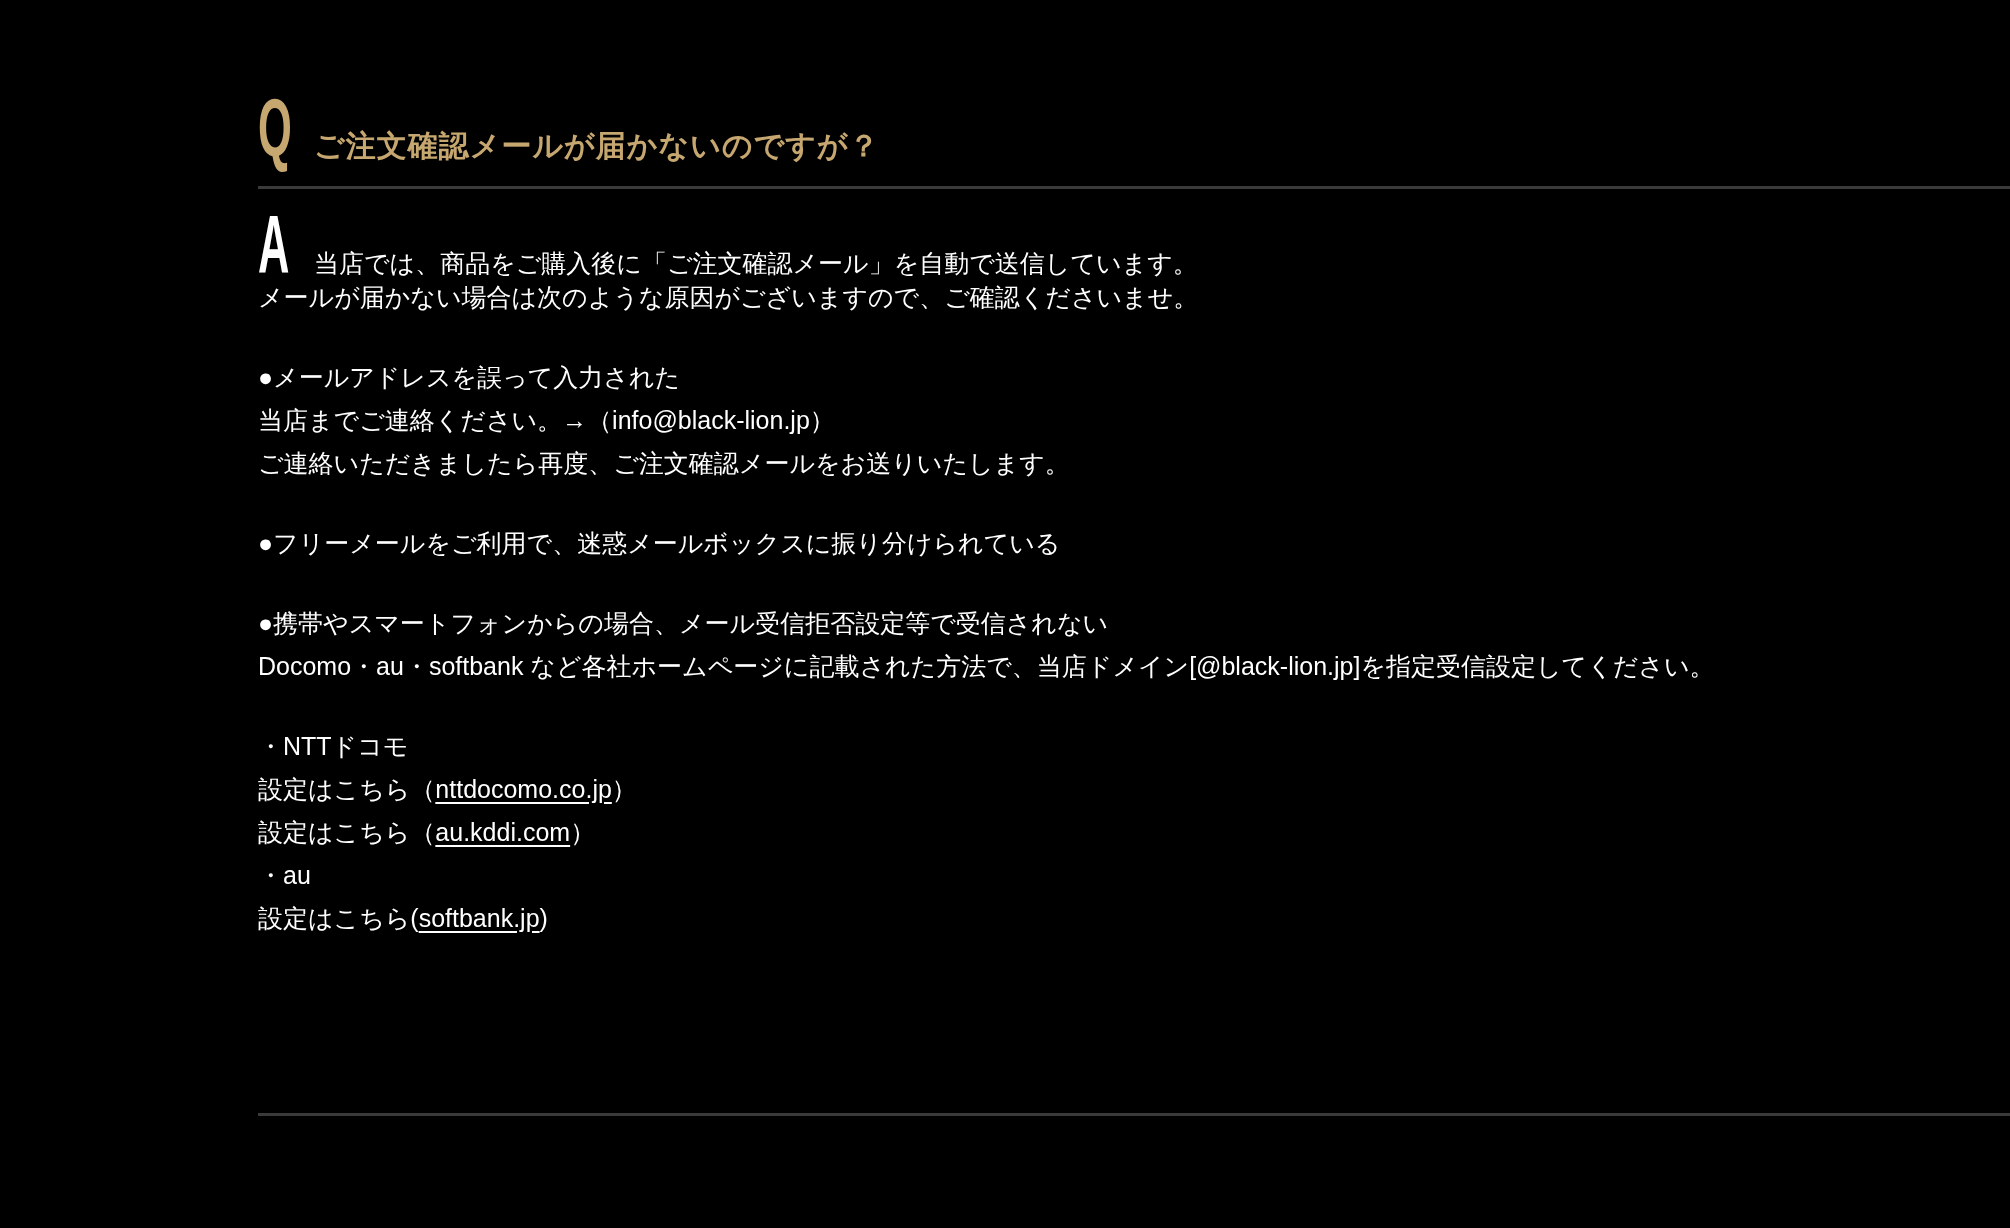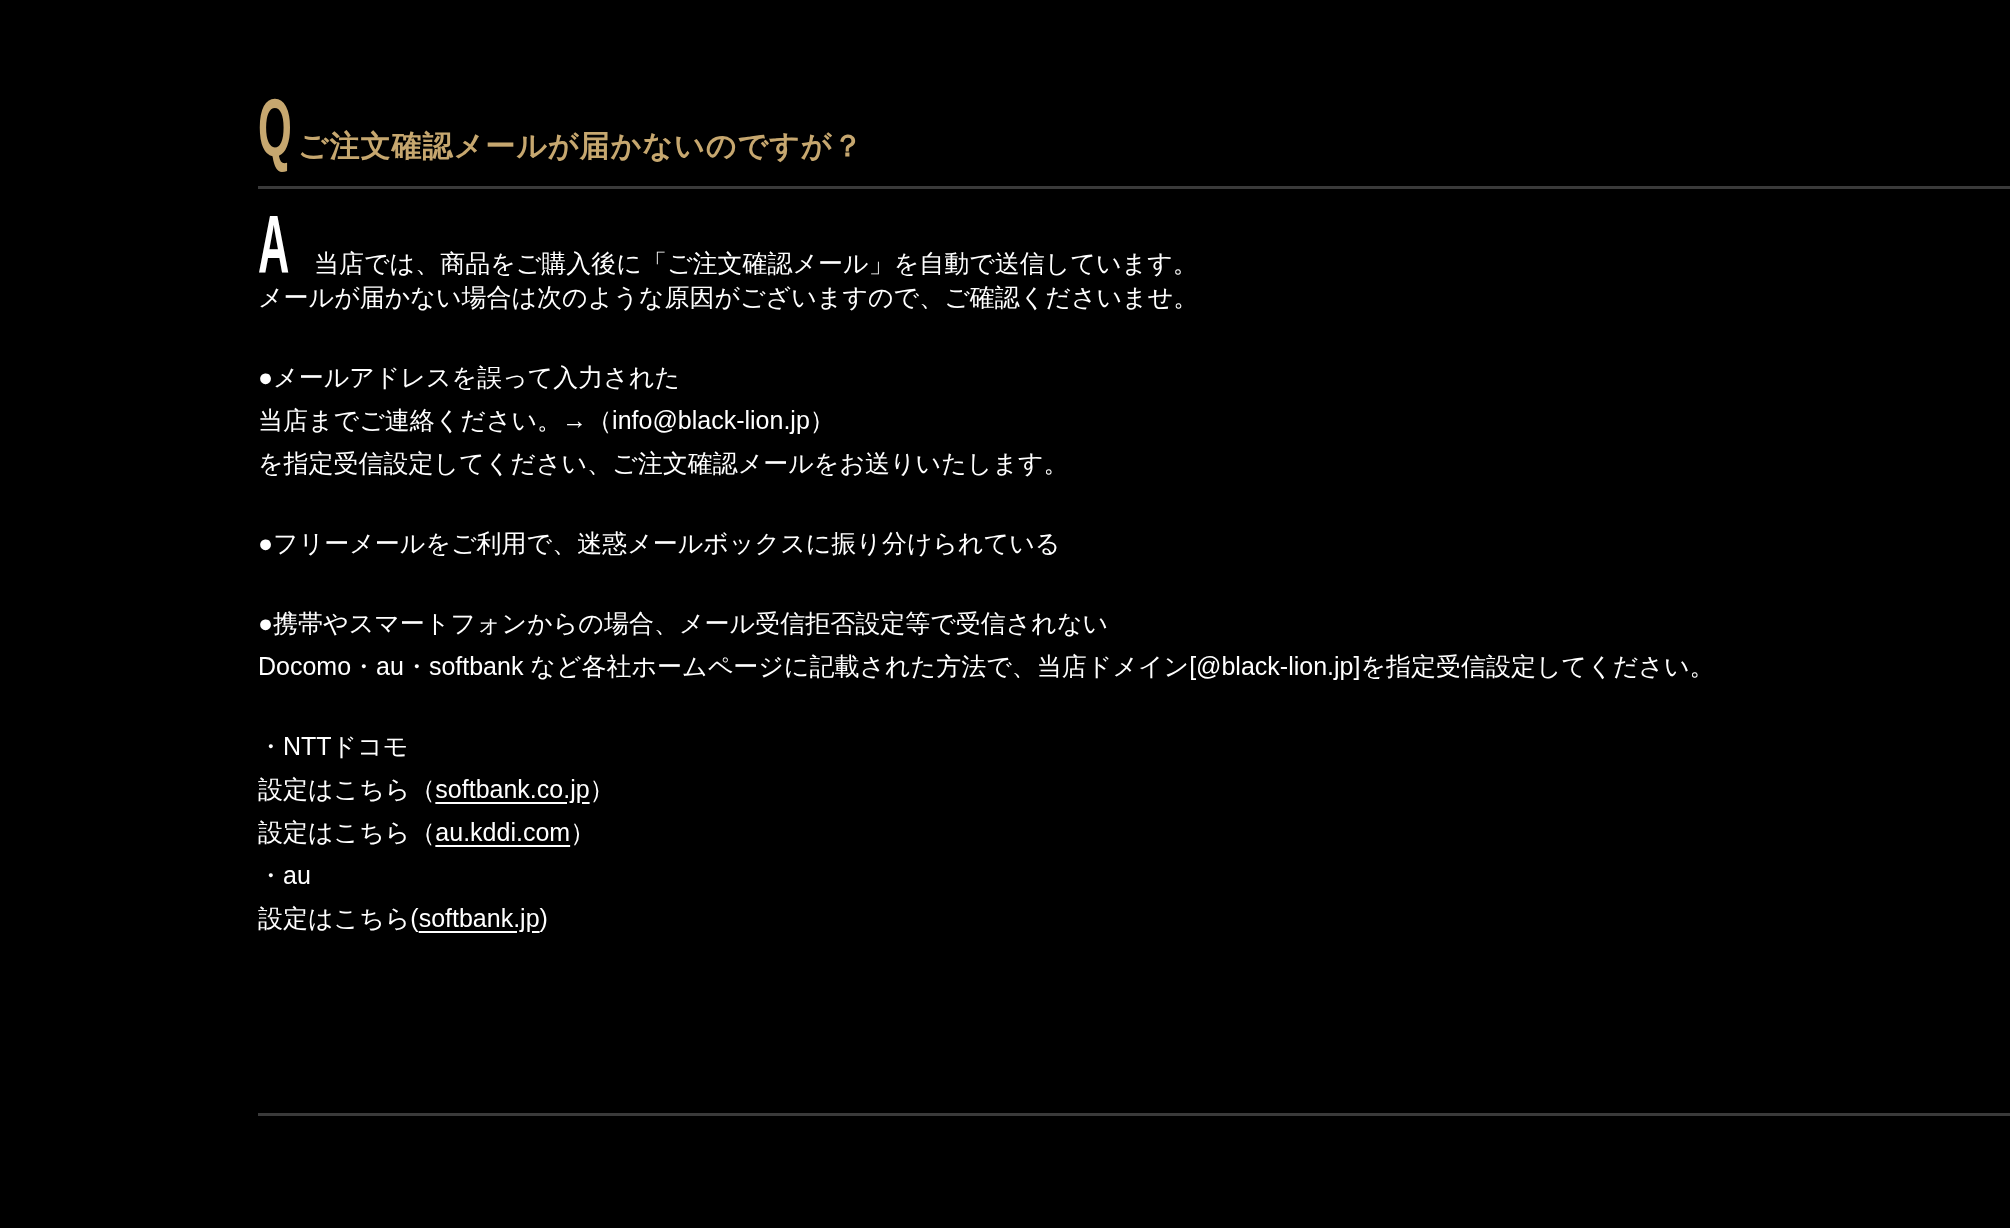--- a/index.html
+++ b/index.html
@@ -34,21 +34,21 @@
     font-size: 82px;
     line-height: 60px;
     font-weight: bold;
     transform: scaleX(0.53);
     transform-origin: 0 100%;
     white-space: pre;
   }
   .q-row { top: 98px; }
   .q-row .marker-glyph { color: var(--gold); }
   .question-text {
-    margin-left: 6px;
+    margin-left: 22px;
     color: var(--gold);
     font-size: 30px;
     font-weight: bold;
     letter-spacing: 1px;
     line-height: 43px;
     white-space: nowrap;
   }
   .a-row { top: 214px; }
   .a-row .marker-glyph { color: var(--white); }
   .answer-first-line {
@@ -107,35 +107,35 @@
 
   <div class="body-text">
 
     <div class="para">
       <div class="line">メールが届かない場合は次のような原因がございますので、ご確認くださいませ。</div>
     </div>
 
     <div class="para">
       <div class="line">●メールアドレスを誤って入力された</div>
       <div class="line">当店までご連絡ください。→（info@black-lion.jp）</div>
-      <div class="line">を指定受信設定してください、ご注文確認メールをお送りいたします。</div>
+      <div class="line">ご連絡いただきましたら再度、ご注文確認メールをお送りいたします。</div>
     </div>
 
     <div class="para">
       <div class="line">●フリーメールをご利用で、迷惑メールボックスに振り分けられている</div>
     </div>
 
     <div class="para">
       <div class="line">●携帯やスマートフォンからの場合、メール受信拒否設定等で受信されない</div>
       <div class="line">Docomo・au・softbank など各社ホームページに記載された方法で、当店ドメイン[@black-lion.jp]を指定受信設定してください。</div>
     </div>
 
     <div class="para">
       <div class="line">・NTTドコモ</div>
-      <div class="line"><span>設定はこちら（</span><a class="carrier-link">softbank.co.jp</a><span>）</span></div>
+      <div class="line"><span>設定はこちら（</span><a class="carrier-link">nttdocomo.co.jp</a><span>）</span></div>
 
       <div class="line"><span>設定はこちら（</span><a class="carrier-link">au.kddi.com</a><span>）</span></div>
       <div class="line">・au</div>
 
       <div class="line"><span>設定はこちら(</span><a class="carrier-link">softbank.jp</a><span>)</span></div>
     </div>
 
   </div>
 
   <div class="divider divider-bottom"></div>

